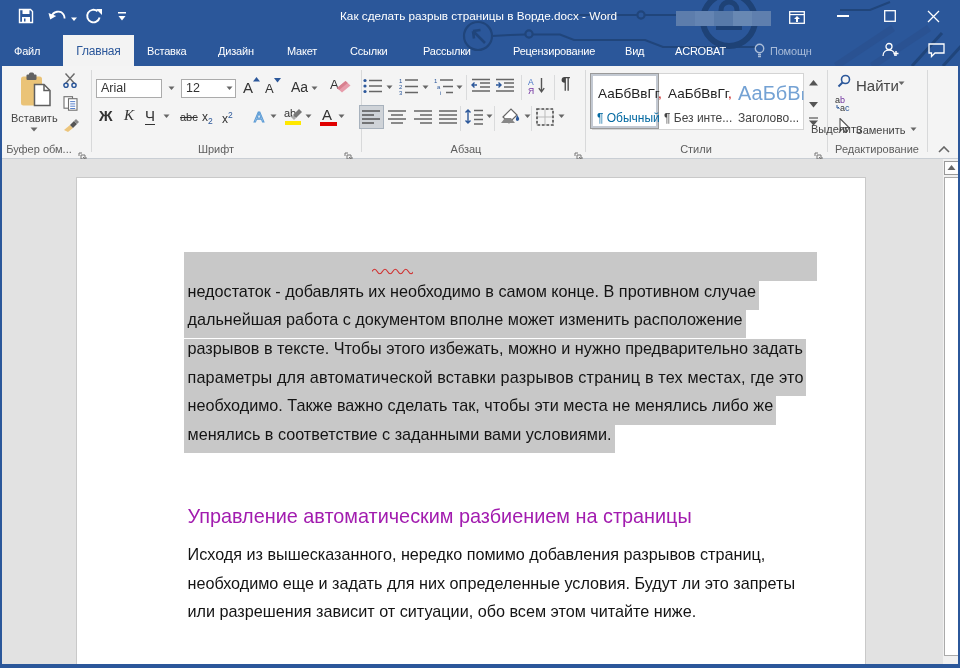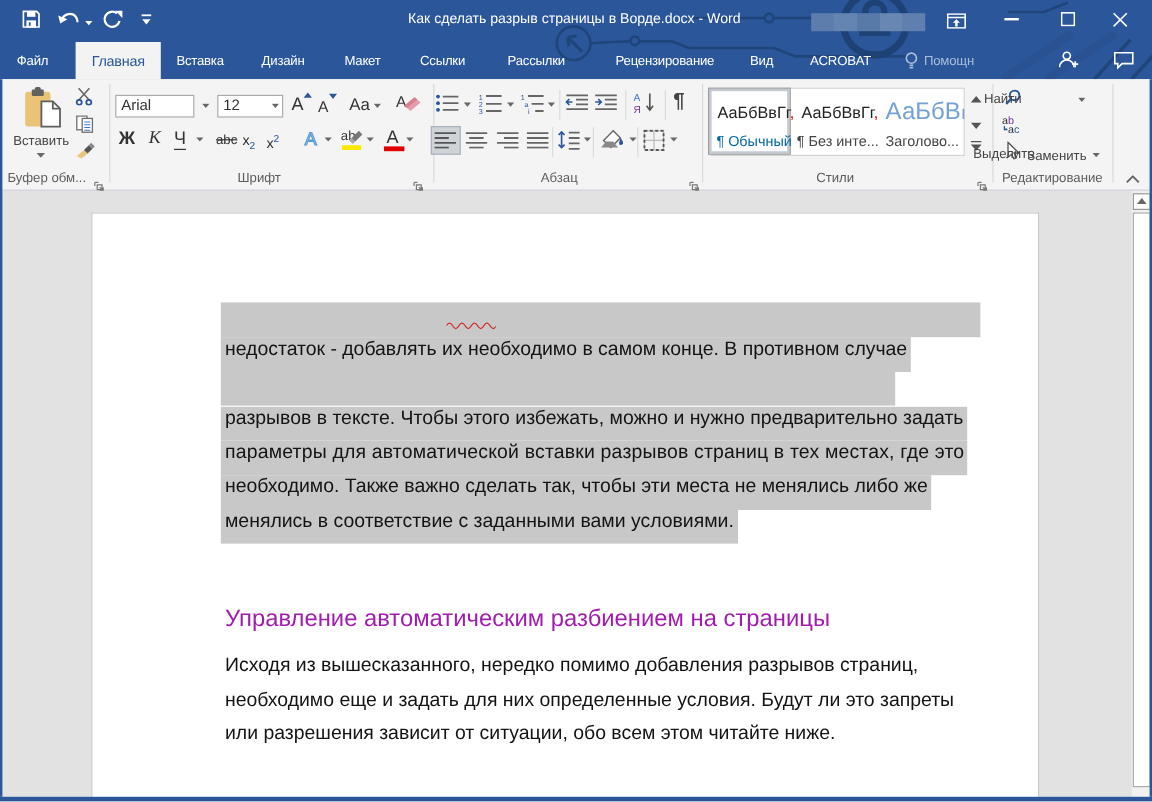--- a/index.html
+++ b/index.html
@@ -337,21 +337,21 @@
       <path d="M0 3.5 h9 l-4.5 5 z" fill="#555"></path>
     </svg>
   <div class="launch" style="left:814px;"><svg width="9" height="9" viewBox="0 0 9 9">
         <path d="M1 1 h3 M1 1 v3 M3 3 h4 v4 h-4 z M5 5 l3 3 M8 5 v3 h-3" stroke="#777" stroke-width="1" fill="none"></path>
       </svg></div>
 
   <svg class="abs" style="left:837px;top:8px" width="14" height="14" viewBox="0 0 14 14">
     <circle cx="8.5" cy="5.5" r="4" fill="none" stroke="#2b579a" stroke-width="1.6"></circle>
     <path d="M5.5 8.5 L1.5 12.5" stroke="#2b579a" stroke-width="2"></path>
   </svg>
-  <div class="abs" style="left:820px;top:11px;font-size:11px;color:#444;">Найти</div>
+  <div class="abs" style="left:856px;top:11px;font-size:15px;color:#444;">Найти</div>
   <svg class="abs" style="left:898px;top:15px" width="7" height="5" viewBox="0 0 7 5">
       <path d="M0.5 0.5 h6 l-3 3.5 z" fill="#666"></path>
     </svg>
   <svg class="abs" style="left:835px;top:30px" width="18" height="16" viewBox="0 0 18 16">
     <text x="0" y="7" font-size="9" fill="#333" font-family="Liberation Sans">a</text>
       <text x="5" y="7" font-size="9" fill="#7030a0" font-family="Liberation Sans">b</text>
     <text x="5" y="15" font-size="9" fill="#333" font-family="Liberation Sans">a</text>
       <text x="10" y="15" font-size="9" fill="#2b579a" font-family="Liberation Sans">c</text>
     <path d="M2 9 v3 h2 M3 11 l1.5 1.5" stroke="#2b579a" stroke-width="1" fill="none"></path>
   </svg>
@@ -383,20 +383,21 @@
 
 <div class="abs" style="left:0;top:0;width:960px;height:668px;pointer-events:none;">
   <div class="sel abs" style="left:183.5px;top:252.4px;width:633px;height:28.7px;"></div>
   <div class="sel abs" style="left:183.5px;top:281.1px;width:575px;height:28.7px;"></div>
   <div class="sel abs" style="left:183.5px;top:309.8px;width:562px;height:28.7px;"></div>
   <div class="sel abs" style="left:183.5px;top:338.5px;width:622px;height:28.7px;"></div>
   <div class="sel abs" style="left:183.5px;top:367.2px;width:622px;height:28.7px;"></div>
   <div class="sel abs" style="left:183.5px;top:395.9px;width:592px;height:28.7px;"></div>
   <div class="sel abs" style="left:183.5px;top:424.6px;width:431px;height:28.5px;"></div>
   <div class="bodyline" style="left:187.5px;top:280.6px;">недостаток - добавлять их необходимо в самом конце. В противном случае</div>
+  <div class="bodyline" style="left:187.5px;top:309.3px;">дальнейшая работа с документом вполне может изменить расположение</div>
   <div class="bodyline" style="left:187.5px;top:338px;">разрывов в тексте. Чтобы этого избежать, можно и нужно предварительно задать</div>
   <div class="bodyline" style="left:187.5px;top:395.4px;">необходимо. Также важно сделать так, чтобы эти места не менялись либо же</div>
   <div class="bodyline" style="left:187.5px;top:366.7px;letter-spacing:0.16px;">параметры для автоматической вставки разрывов страниц в тех местах, где это</div>
   <div class="bodyline" style="left:187.5px;top:424.1px;">менялись в соответствие с заданными вами условиями.</div>
   <svg class="abs" style="left:372px;top:267.5px" width="41" height="7" viewBox="0 0 41 7">
     <path d="M0 3.5 q2.6 -4.6 5.2 0 q2.6 4.6 5.2 0 q2.6 -4.6 5.2 0 q2.6 4.6 5.2 0 q2.6 -4.6 5.2 0 q2.6 4.6 5.2 0 q2.6 -4.6 5.2 0 q2.6 4.6 5.2 0" fill="none" stroke="#d02f2f" stroke-width="1.1"></path>
   </svg>
   <div class="abs" style="left:187.5px;top:503.9px;font-size:19.85px;line-height:24px;color:#a21caf;white-space:nowrap;">Управление автоматическим разбиением на страницы</div>
   <div class="abs" style="left:187.5px;top:539.9px;font-size:16.2px;color:#141414;line-height:28.7px;white-space:nowrap;">Исходя из вышесказанного, нередко помимо добавления разрывов страниц,<br>необходимо еще и задать для них определенные условия. Будут ли это запреты<br>или разрешения зависит от ситуации, обо всем этом читайте ниже.</div>
 </div>

